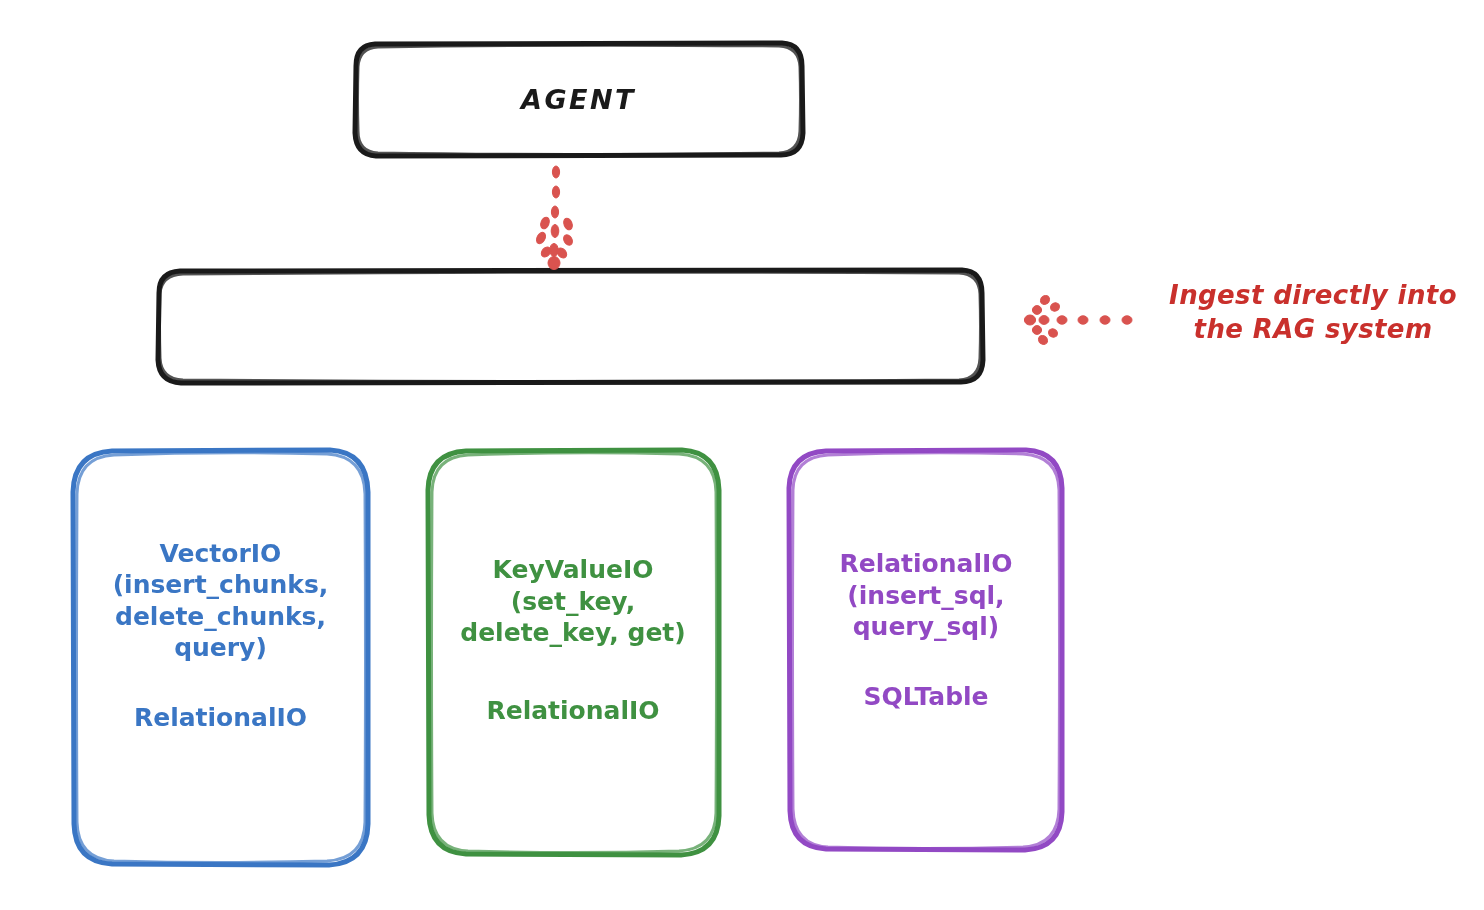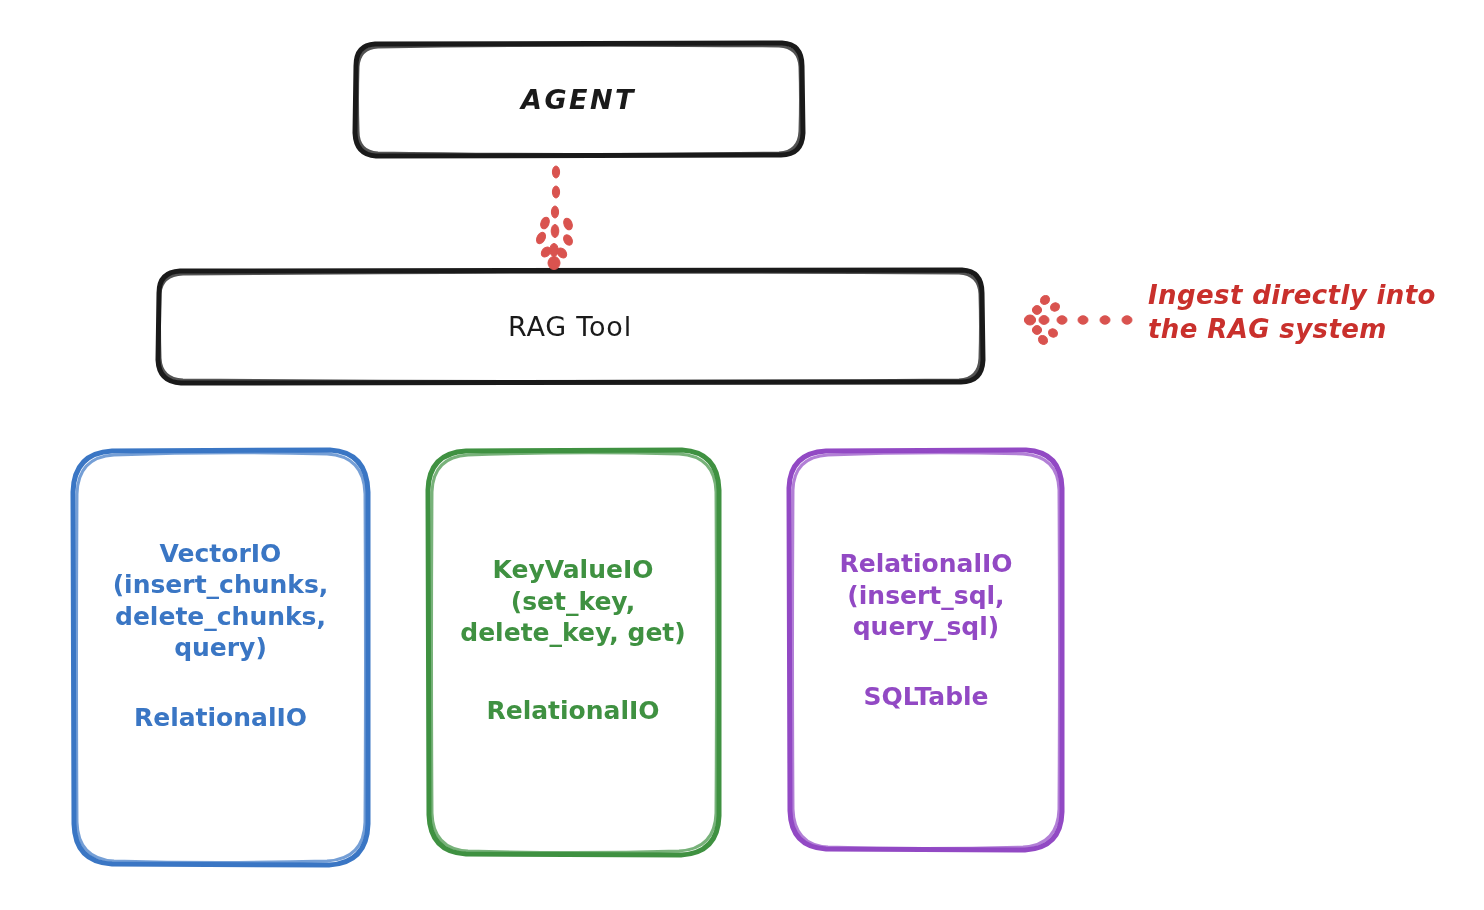--- a/index.html
+++ b/index.html
@@ -123,21 +123,21 @@
   
   #ingest-annotation {
     position: absolute;
     left: 1148px;
     top: 278px;
     width: 330px;
     color: #c9302c;
     font-size: 26px;
     font-weight: 600;
     line-height: 1.32;
-    text-align: left;
+    text-align: center;
     white-space: pre-line;
     font-style: italic;
     letter-spacing: 0.4px;
   }
 </style>
 </head>
 <body>
 
 <div id="canvas">
 
@@ -196,23 +196,20 @@
       <ellipse cx="1037" cy="310" rx="4.6" ry="4.4"></ellipse>
       <ellipse cx="1037" cy="330" rx="4.6" ry="4.4"></ellipse>
       <ellipse cx="1030" cy="320" rx="5.6" ry="5"></ellipse>
     </g>
   </svg>
 
   <div class="node" id="agent-node">
     <div class="node-label">AGENT</div>
   </div>
 
-  <div class="node" id="ragtool-node">
-    <div class="node-label">RAG Tool</div>
-  </div>
 
   <div class="node provider-node" id="vectorio-node">
     <div class="provider-title">VectorIO
 (insert_chunks,
 delete_chunks,
 query)</div>
     <div class="provider-index">RelationalIO</div>
   </div>
 
   <div class="node provider-node" id="keyvalueio-node">

